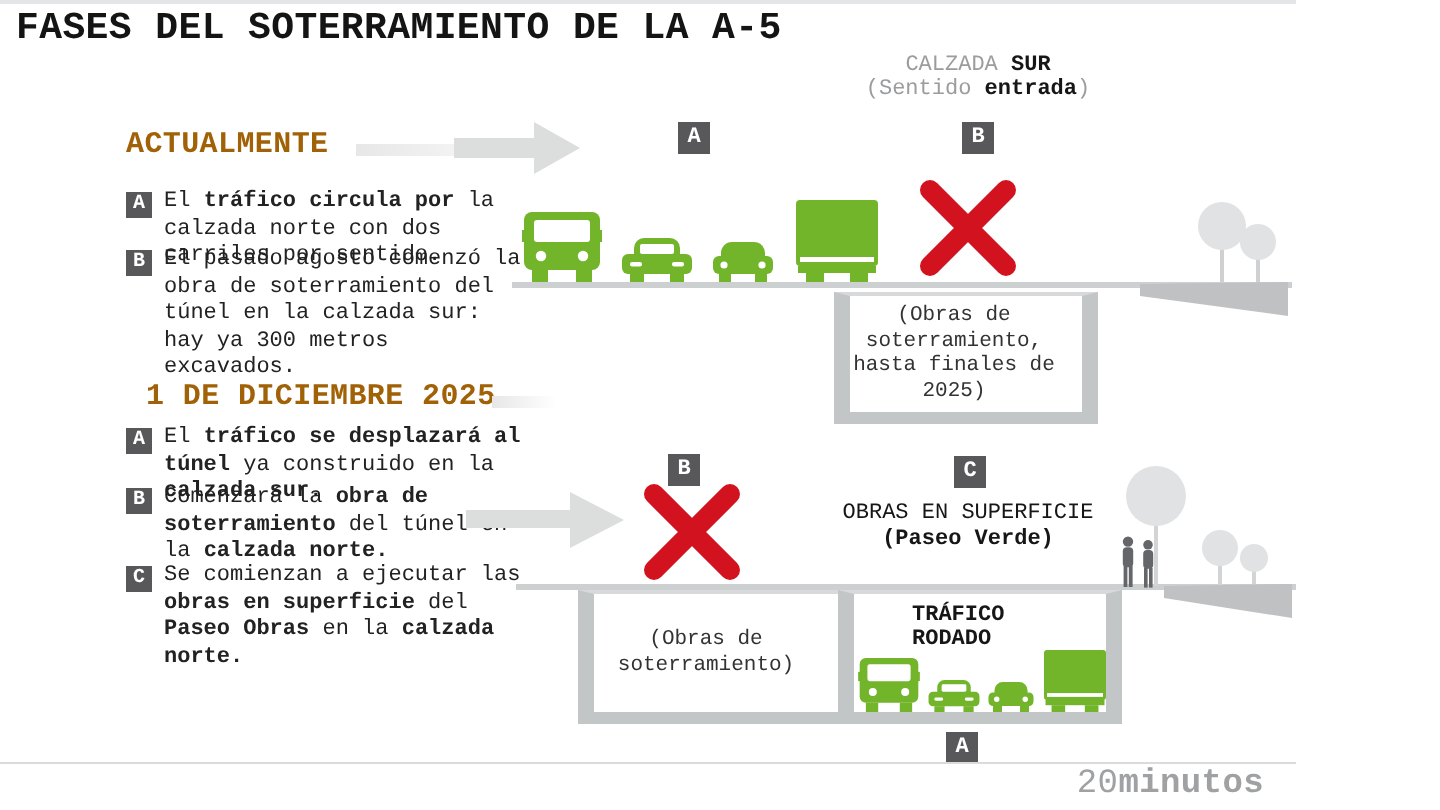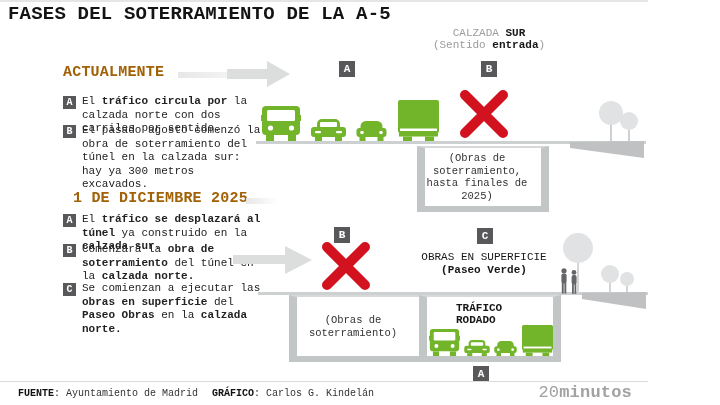--- a/index.html
+++ b/index.html
@@ -227,19 +227,16 @@
   <svg class="abs" style="left:582px;top:292px;" width="64" height="18" viewBox="0 0 64 18">
     <polygon points="0,1 64,0 64,17 0,7" fill="#bfc1c3"></polygon>
   </svg>
   <svg class="abs" style="left:702px;top:278px;" width="18" height="22" viewBox="0 0 18 22">
     <rect x="5" y="10" width="2" height="12" fill="#cfd0d2"></rect>
     <rect x="11" y="12" width="2" height="10" fill="#cfd0d2"></rect>
     <circle cx="9" cy="7" r="7" fill="#e6e7e8"></circle>
   </svg>
 
   <div id="footline"></div>
-  <div id="footer">
-    <span class="fb">FUENTE</span><span>: Ayuntamiento de Madrid</span><span class="gap"></span><span class="fb">GRÁFICO</span><span>: Carlos G. Kindelán</span>
-  </div>
   <div id="logo">
     <span>20</span><span class="lb">minutos</span>
   </div>
 </div>
 
 </body></html>

